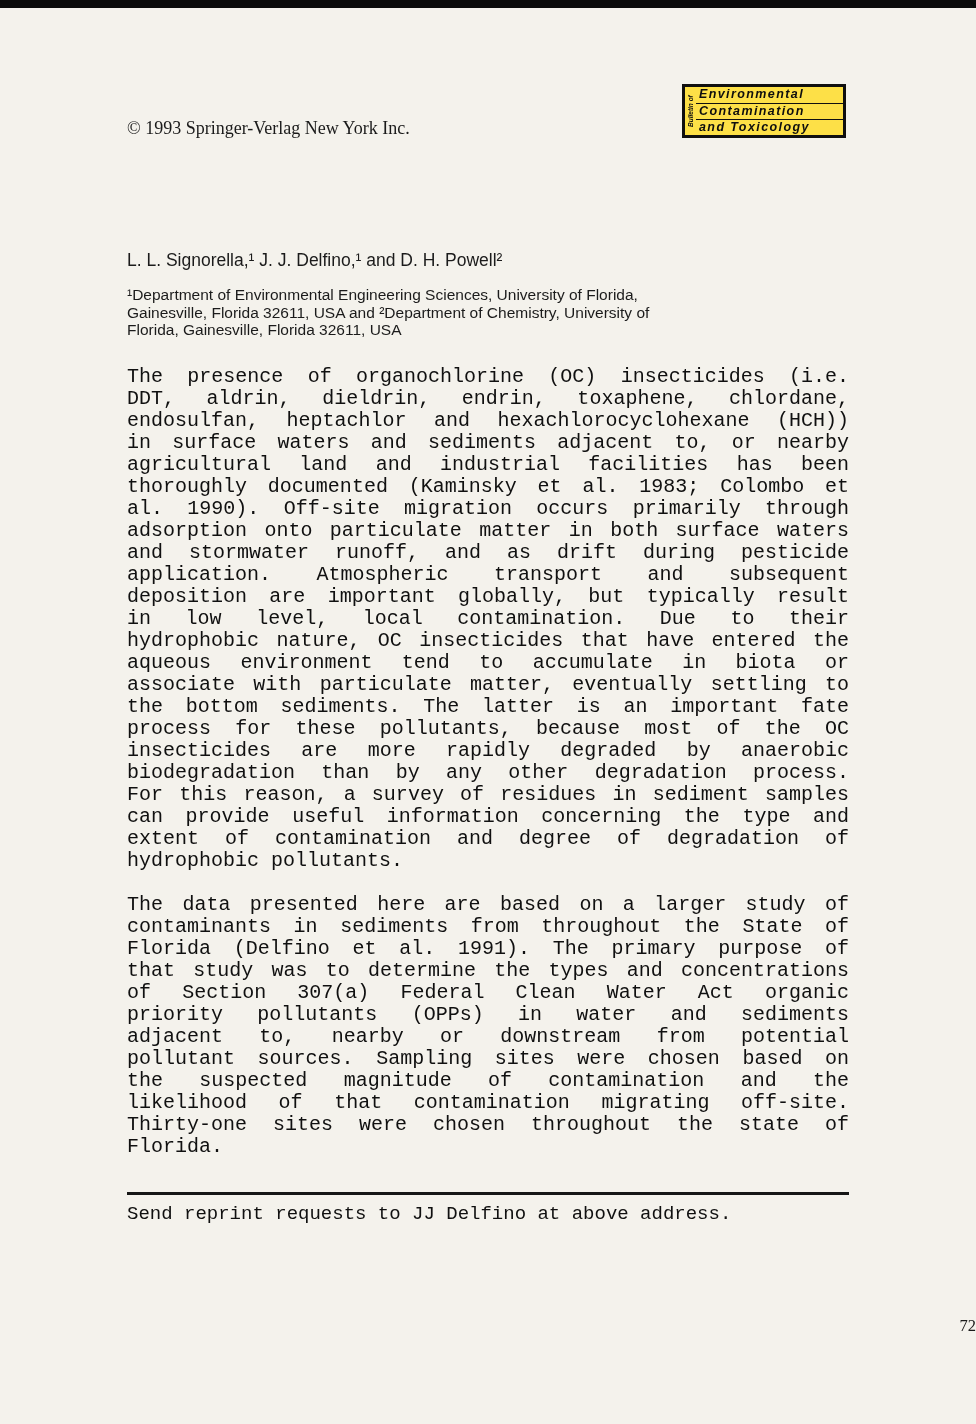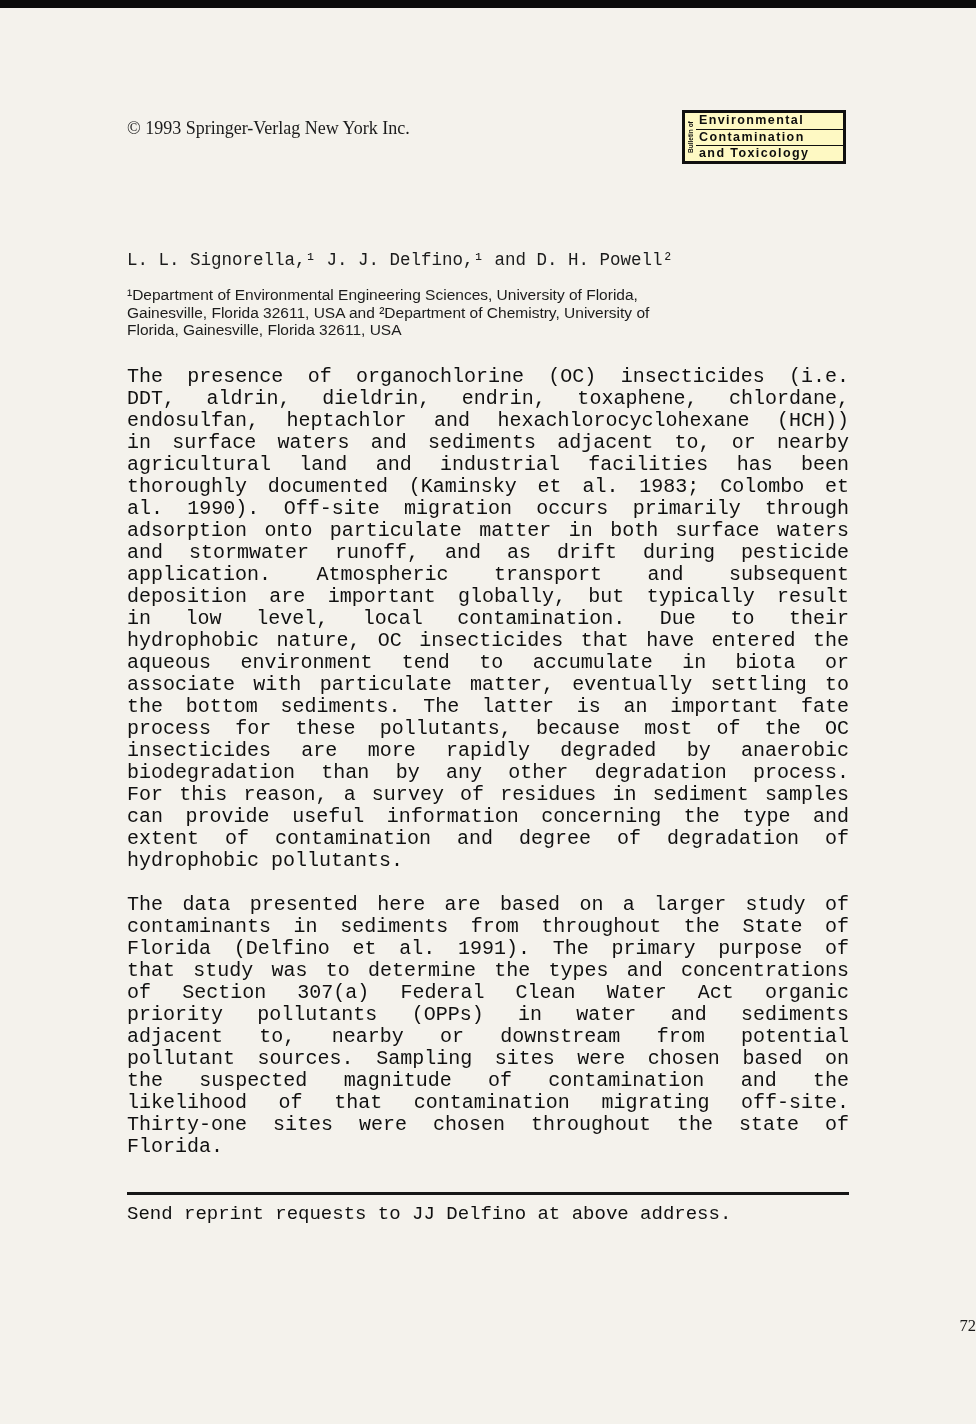--- a/index.html
+++ b/index.html
@@ -23,25 +23,26 @@
     position: absolute; left: 127px; top: 96px;
     font-size: 15.5px; line-height: 20px;
     color: #161616;
   }
   .copyright {
     position: absolute; left: 127px; top: 118px;
     font-size: 18px; line-height: 20px;
     color: #1a1a1a;
   }
   .logo {
-    position: absolute; left: 682px; top: 110px;
+    position: absolute; left: 682px; top: 84px;
     width: 164px; height: 54px;
     border: 3px solid #101010;
-    background: #fef9c3;
+    background: #fde047;
     display: flex;
+    font-style: italic;
   }
   .logo-side {
     width: 11px;
     writing-mode: vertical-rl;
     transform: rotate(180deg);
     font-family: "Liberation Sans", sans-serif;
     font-weight: bold;
     font-size: 6.5px;
     line-height: 11px;
     text-align: center;
@@ -71,21 +72,21 @@
     font-family: "Liberation Sans", sans-serif;
     font-weight: bold;
     font-size: 25px;
     line-height: 29px;
     letter-spacing: -0.2px;
     white-space: pre-line;
     color: #101010;
   }
   .authors {
     position: absolute; left: 127px; top: 250px;
-    font-family: Liberation Mono, monospace;
+    font-family: Liberation Sans, sans-serif;
     font-size: 17.5px;
     color: #1b1b1b;
   }
   .affil {
     position: absolute; left: 127px; top: 286px;
     width: 730px;
     font-family: "Liberation Sans", sans-serif;
     font-size: 15.5px;
     line-height: 17.5px;
     white-space: pre-line;

